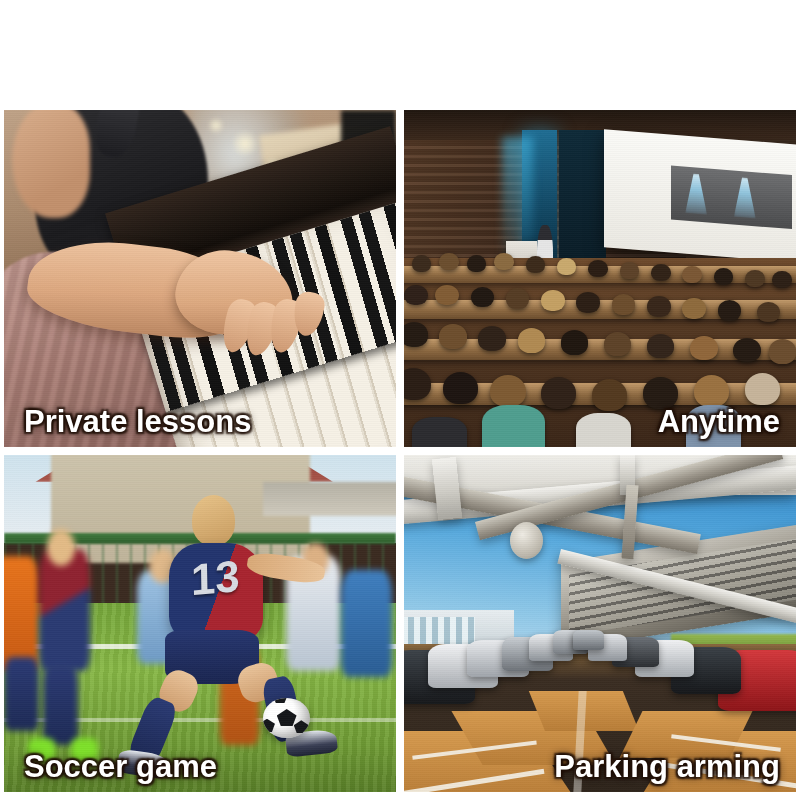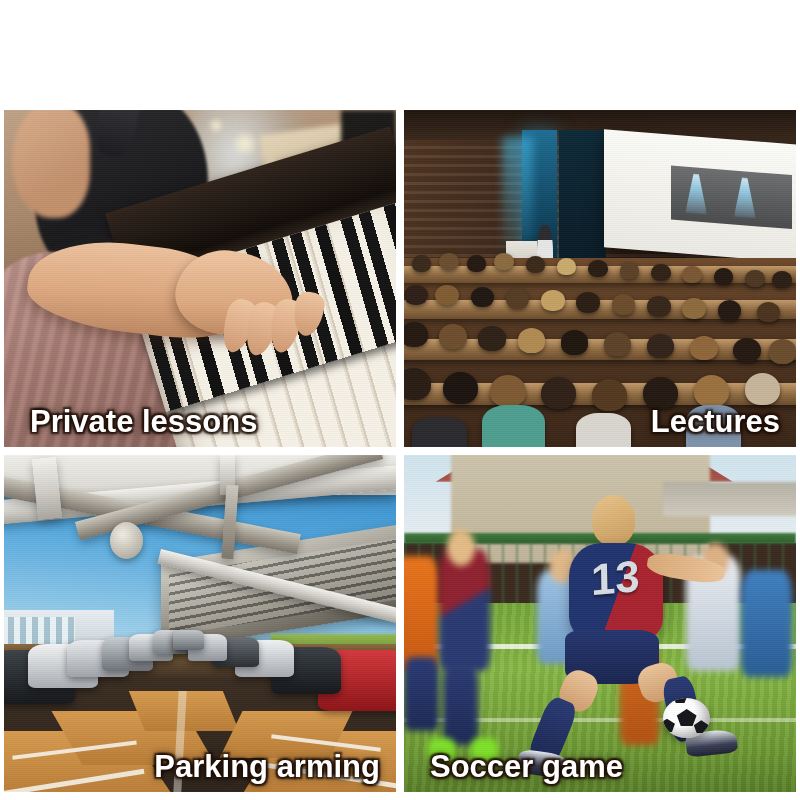--- a/index.html
+++ b/index.html
@@ -68,21 +68,21 @@
     color: #ffffff;
     white-space: nowrap;
     text-shadow:
       -2px -2px 2px rgba(30,14,6,.85),
        2px -2px 2px rgba(30,14,6,.85),
       -2px  2px 2px rgba(30,14,6,.85),
        2px  2px 2px rgba(30,14,6,.85),
        0 0 9px rgba(20,10,4,.9);
     z-index: 40;
   }
-  .caption.left  { left: 26px; }
+  .caption.left  { left: 20px; }
   .caption.right { right: 16px; }
 
   
   .piano-bg {
     position: absolute; inset: 0;
     background:
       linear-gradient(170deg, #b08d72 0%, #9c7a60 28%, #7d5f49 55%, #5e4staticfff 100%),
       #8a6a52;
     background:
       linear-gradient(172deg, #bfa287 0%, #a98a6d 26%, #8a6a51 52%, #6d523d 78%, #4c382a 100%);
@@ -546,21 +546,70 @@
           <div class="head" style="left:74%;top:62%;width:9%;height:17%;background:#9a7140;"></div>
           <div class="head" style="left:87%;top:61%;width:9%;height:17%;background:#c6b49a;"></div>
 
           <div class="head" style="left:20%;top:78%;width:16%;height:22%;background:#4f9e8f;border-radius:40% 40% 0 0;"></div>
           <div class="head" style="left:44%;top:82%;width:14%;height:20%;background:#d8d6cf;border-radius:40% 40% 0 0;"></div>
           <div class="head" style="left:72%;top:78%;width:14%;height:22%;background:#7e93ab;border-radius:40% 40% 0 0;"></div>
           <div class="head" style="left:2%;top:84%;width:14%;height:18%;background:#2b2b2f;border-radius:40% 40% 0 0;"></div>
         </div>
         <div class="grain"></div>
       </div>
-      <div class="caption right">Lectures</div>
+      <div class="caption right">Anytime</div>
+    </div>
+
+    <div class="cell">
+      <div class="scene">
+        <div class="soc-sky"></div>
+        <div class="soc-roof"></div>
+        <div class="soc-building"></div>
+        <div class="soc-roof-right"></div>
+        <div class="soc-greenrail"></div>
+        <div class="soc-fence"></div>
+        <div class="soc-grass"></div>
+        <div class="soc-line" style="top:56%;"></div>
+        <div class="soc-line" style="top:78%;height:1.1%;opacity:.55;"></div>
+
+        <div class="blurplayer" style="left:-3%;top:30%;width:12%;height:34%;background:linear-gradient(180deg,#e8741c,#c85a12);"></div>
+        <div class="blurplayer" style="left:0%;top:60%;width:9%;height:22%;background:linear-gradient(180deg,#2b3a74,#1d2a55);"></div>
+        <div class="blurplayer" style="left:9%;top:28%;width:13%;height:36%;background:linear-gradient(150deg,#8f2230 0 45%,#2a3a72 45% 100%);"></div>
+        <div class="blurplayer" style="left:11%;top:22%;width:7%;height:11%;background:#e3bb86;border-radius:50%;"></div>
+        <div class="blurplayer" style="left:10%;top:62%;width:9%;height:24%;background:linear-gradient(180deg,#2b3a74,#1d2a55);"></div>
+        <div class="blurplayer" style="left:6%;top:84%;width:7%;height:7%;background:#7ee02a;border-radius:30%;"></div>
+        <div class="blurplayer" style="left:17%;top:84%;width:7%;height:7%;background:#7ee02a;border-radius:30%;"></div>
+        <div class="blurplayer" style="left:34%;top:34%;width:14%;height:28%;background:linear-gradient(180deg,#9fc4e4,#6e9ac5);"></div>
+        <div class="blurplayer" style="left:37%;top:28%;width:7%;height:10%;background:#e0b98a;border-radius:50%;"></div>
+        <div class="blurplayer" style="left:55%;top:56%;width:10%;height:30%;background:linear-gradient(180deg,#d4691c,#b15213);"></div>
+        <div class="blurplayer" style="left:72%;top:30%;width:14%;height:34%;background:linear-gradient(180deg,#e9edf2,#b9c5d2);"></div>
+        <div class="blurplayer" style="left:76%;top:26%;width:7%;height:10%;background:#ddb184;border-radius:50%;"></div>
+        <div class="blurplayer" style="left:86%;top:34%;width:13%;height:32%;background:linear-gradient(180deg,#3f7fc0,#2a5d94);"></div>
+
+        <div class="soc-head"></div>
+        <div class="soc-main-torso"></div>
+        <div class="soc-number">13</div>
+        <div class="soc-arm"></div>
+        <div class="soc-shorts"></div>
+        <div class="soc-skin" style="left:40%;top:64%;width:9%;height:12%;transform:rotate(24deg);"></div>
+        <div class="soc-leg" style="left:34%;top:72%;width:8%;height:20%;transform:rotate(22deg);"></div>
+        <div class="soc-boot" style="left:29%;top:88%;width:13%;height:7%;transform:rotate(8deg);"></div>
+        <div class="soc-skin" style="left:60%;top:62%;width:10%;height:11%;transform:rotate(-18deg);"></div>
+        <div class="soc-leg" style="left:67%;top:66%;width:8%;height:19%;transform:rotate(-12deg);"></div>
+        <div class="soc-boot" style="left:72%;top:82%;width:13%;height:7%;transform:rotate(-6deg);"></div>
+
+        <div class="soc-ball">
+          <div class="ballp" style="left:30%;top:28%;width:42%;height:42%;"></div>
+          <div class="ballp" style="left:-8%;top:52%;width:34%;height:34%;"></div>
+          <div class="ballp" style="left:66%;top:56%;width:32%;height:32%;"></div>
+          <div class="ballp" style="left:22%;top:-14%;width:30%;height:28%;"></div>
+        </div>
+        <div class="grain"></div>
+      </div>
+      <div class="caption left">Soccer game</div>
     </div>
 
     <div class="cell">
       <div class="scene">
         <div class="park-sky"></div>
 
         <div class="park-canopy"></div>
         <div class="park-canopy-slats"></div>
         <div class="park-building"></div>
         <div class="park-glass"></div>
@@ -600,63 +649,14 @@
         <div class="park-beam" style="left:40%;top:28%;width:64%;height:4.5%;transform:rotate(14deg);transform-origin:left top;"></div>
         <div class="park-beam" style="left:8%;top:1%;width:6%;height:18%;transform:rotate(-6deg);"></div>
         <div class="park-beam" style="left:55%;top:0%;width:4%;height:12%;"></div>
         <div class="park-beam dark" style="left:56%;top:9%;width:3%;height:22%;transform:rotate(4deg);"></div>
         <div class="park-lamp"></div>
         <div class="grain"></div>
       </div>
       <div class="caption right">Parking arming</div>
     </div>
 
-    <div class="cell">
-      <div class="scene">
-        <div class="soc-sky"></div>
-        <div class="soc-roof"></div>
-        <div class="soc-building"></div>
-        <div class="soc-roof-right"></div>
-        <div class="soc-greenrail"></div>
-        <div class="soc-fence"></div>
-        <div class="soc-grass"></div>
-        <div class="soc-line" style="top:56%;"></div>
-        <div class="soc-line" style="top:78%;height:1.1%;opacity:.55;"></div>
-
-        <div class="blurplayer" style="left:-3%;top:30%;width:12%;height:34%;background:linear-gradient(180deg,#e8741c,#c85a12);"></div>
-        <div class="blurplayer" style="left:0%;top:60%;width:9%;height:22%;background:linear-gradient(180deg,#2b3a74,#1d2a55);"></div>
-        <div class="blurplayer" style="left:9%;top:28%;width:13%;height:36%;background:linear-gradient(150deg,#8f2230 0 45%,#2a3a72 45% 100%);"></div>
-        <div class="blurplayer" style="left:11%;top:22%;width:7%;height:11%;background:#e3bb86;border-radius:50%;"></div>
-        <div class="blurplayer" style="left:10%;top:62%;width:9%;height:24%;background:linear-gradient(180deg,#2b3a74,#1d2a55);"></div>
-        <div class="blurplayer" style="left:6%;top:84%;width:7%;height:7%;background:#7ee02a;border-radius:30%;"></div>
-        <div class="blurplayer" style="left:17%;top:84%;width:7%;height:7%;background:#7ee02a;border-radius:30%;"></div>
-        <div class="blurplayer" style="left:34%;top:34%;width:14%;height:28%;background:linear-gradient(180deg,#9fc4e4,#6e9ac5);"></div>
-        <div class="blurplayer" style="left:37%;top:28%;width:7%;height:10%;background:#e0b98a;border-radius:50%;"></div>
-        <div class="blurplayer" style="left:55%;top:56%;width:10%;height:30%;background:linear-gradient(180deg,#d4691c,#b15213);"></div>
-        <div class="blurplayer" style="left:72%;top:30%;width:14%;height:34%;background:linear-gradient(180deg,#e9edf2,#b9c5d2);"></div>
-        <div class="blurplayer" style="left:76%;top:26%;width:7%;height:10%;background:#ddb184;border-radius:50%;"></div>
-        <div class="blurplayer" style="left:86%;top:34%;width:13%;height:32%;background:linear-gradient(180deg,#3f7fc0,#2a5d94);"></div>
-
-        <div class="soc-head"></div>
-        <div class="soc-main-torso"></div>
-        <div class="soc-number">13</div>
-        <div class="soc-arm"></div>
-        <div class="soc-shorts"></div>
-        <div class="soc-skin" style="left:40%;top:64%;width:9%;height:12%;transform:rotate(24deg);"></div>
-        <div class="soc-leg" style="left:34%;top:72%;width:8%;height:20%;transform:rotate(22deg);"></div>
-        <div class="soc-boot" style="left:29%;top:88%;width:13%;height:7%;transform:rotate(8deg);"></div>
-        <div class="soc-skin" style="left:60%;top:62%;width:10%;height:11%;transform:rotate(-18deg);"></div>
-        <div class="soc-leg" style="left:67%;top:66%;width:8%;height:19%;transform:rotate(-12deg);"></div>
-        <div class="soc-boot" style="left:72%;top:82%;width:13%;height:7%;transform:rotate(-6deg);"></div>
-
-        <div class="soc-ball">
-          <div class="ballp" style="left:30%;top:28%;width:42%;height:42%;"></div>
-          <div class="ballp" style="left:-8%;top:52%;width:34%;height:34%;"></div>
-          <div class="ballp" style="left:66%;top:56%;width:32%;height:32%;"></div>
-          <div class="ballp" style="left:22%;top:-14%;width:30%;height:28%;"></div>
-        </div>
-        <div class="grain"></div>
-      </div>
-      <div class="caption left">Soccer game</div>
-    </div>
-
   </div>
 </div>
 
 </body></html>

